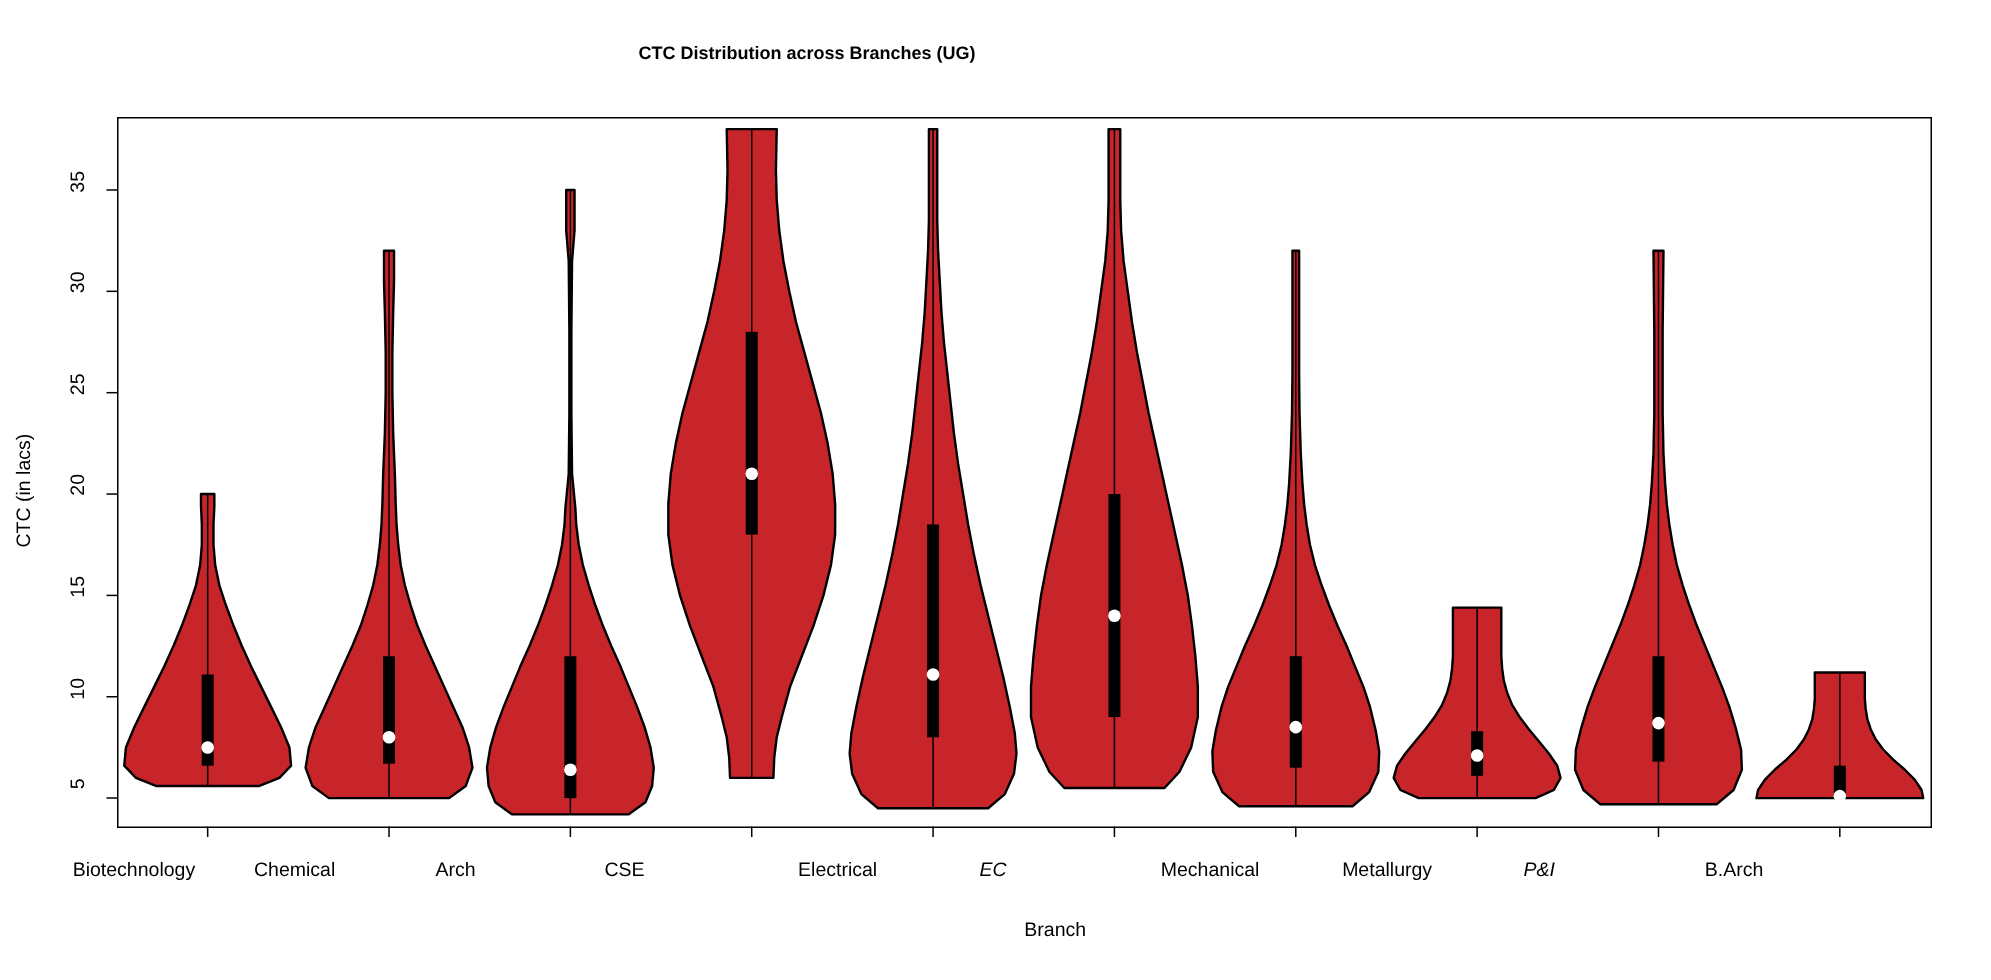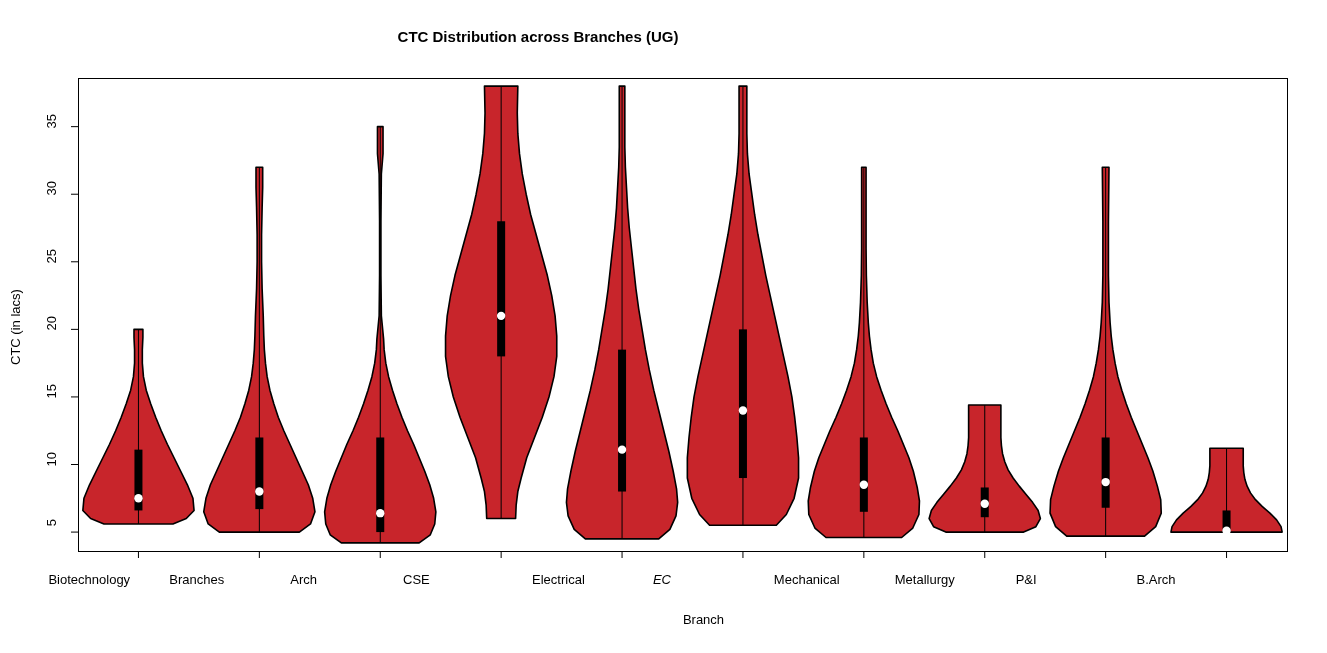--- a/index.html
+++ b/index.html
@@ -4,21 +4,21 @@
 <style>
   html,body{margin:0;padding:0;}
   body{
     width:1327px;height:653px;background:#ffffff;
     font-family:"Liberation Sans", sans-serif;
     overflow:hidden;position:relative;
   }
   #plot-root{position:absolute;left:0;top:0;width:1327px;height:653px;}
   .chart-title{
     position:absolute;left:0;top:28px;width:1076px;text-align:center;
-    font-size:15px;font-weight:bold;color:#000;letter-spacing:0px;
+    font-size:12px;font-weight:bold;color:#000;letter-spacing:0px;
   }
   .y-axis-title{
     position:absolute;left:8px;top:217px;width:20px;height:220px;
     font-size:13px;color:#000;
     writing-mode:vertical-rl;transform:rotate(180deg);
     text-align:center;white-space:nowrap;
   }
   .x-axis-title{
     position:absolute;left:0;top:612px;width:1327px;text-align:center;
     font-size:13px;color:#000;padding-left:40px;
@@ -130,24 +130,24 @@
       <div class="ytick-label" style="left: 44px; top: 519.08px;">5</div>
       <div class="ytick-label" style="left: 44px; top: 451.509px;">10</div>
       <div class="ytick-label" style="left: 44px; top: 383.937px;">15</div>
       <div class="ytick-label" style="left: 44px; top: 316.366px;">20</div>
       <div class="ytick-label" style="left: 44px; top: 248.794px;">25</div>
       <div class="ytick-label" style="left: 44px; top: 181.223px;">30</div>
       <div class="ytick-label" style="left: 44px; top: 113.651px;">35</div>
     </div>
   <div id="xtick-layer">
       <div class="xtick-label" style="left: 48.45px; width: 180px;">Biotechnology</div>
-      <div class="xtick-label" style="left: 169.35px; width: 180px;">Branches</div>
+      <div class="xtick-label" style="left: 169.35px; width: 180px;">Chemical</div>
       <div class="xtick-label" style="left: 290.25px; width: 180px;">Arch</div>
       <div class="xtick-label" style="left: 403px; width: 180px;">CSE</div>
       <div class="xtick-label" style="left: 532.05px; width: 180px;">Electrical</div>
       <div class="xtick-label" style="left: 652.95px; width: 180px; font-style: italic;">EC</div>
       <div class="xtick-label" style="left: 773.85px; width: 180px;">Mechanical</div>
       <div class="xtick-label" style="left: 894.75px; width: 180px;">Metallurgy</div>
-      <div class="xtick-label" style="left: 1015.65px; width: 180px;">P&amp;I</div>
+      <div class="xtick-label" style="left: 1015.65px; width: 180px; font-style: italic;">P&amp;I</div>
       <div class="xtick-label" style="left: 1136.55px; width: 180px;">B.Arch</div>
     </div>
 
 </div>
 
 </body></html>

